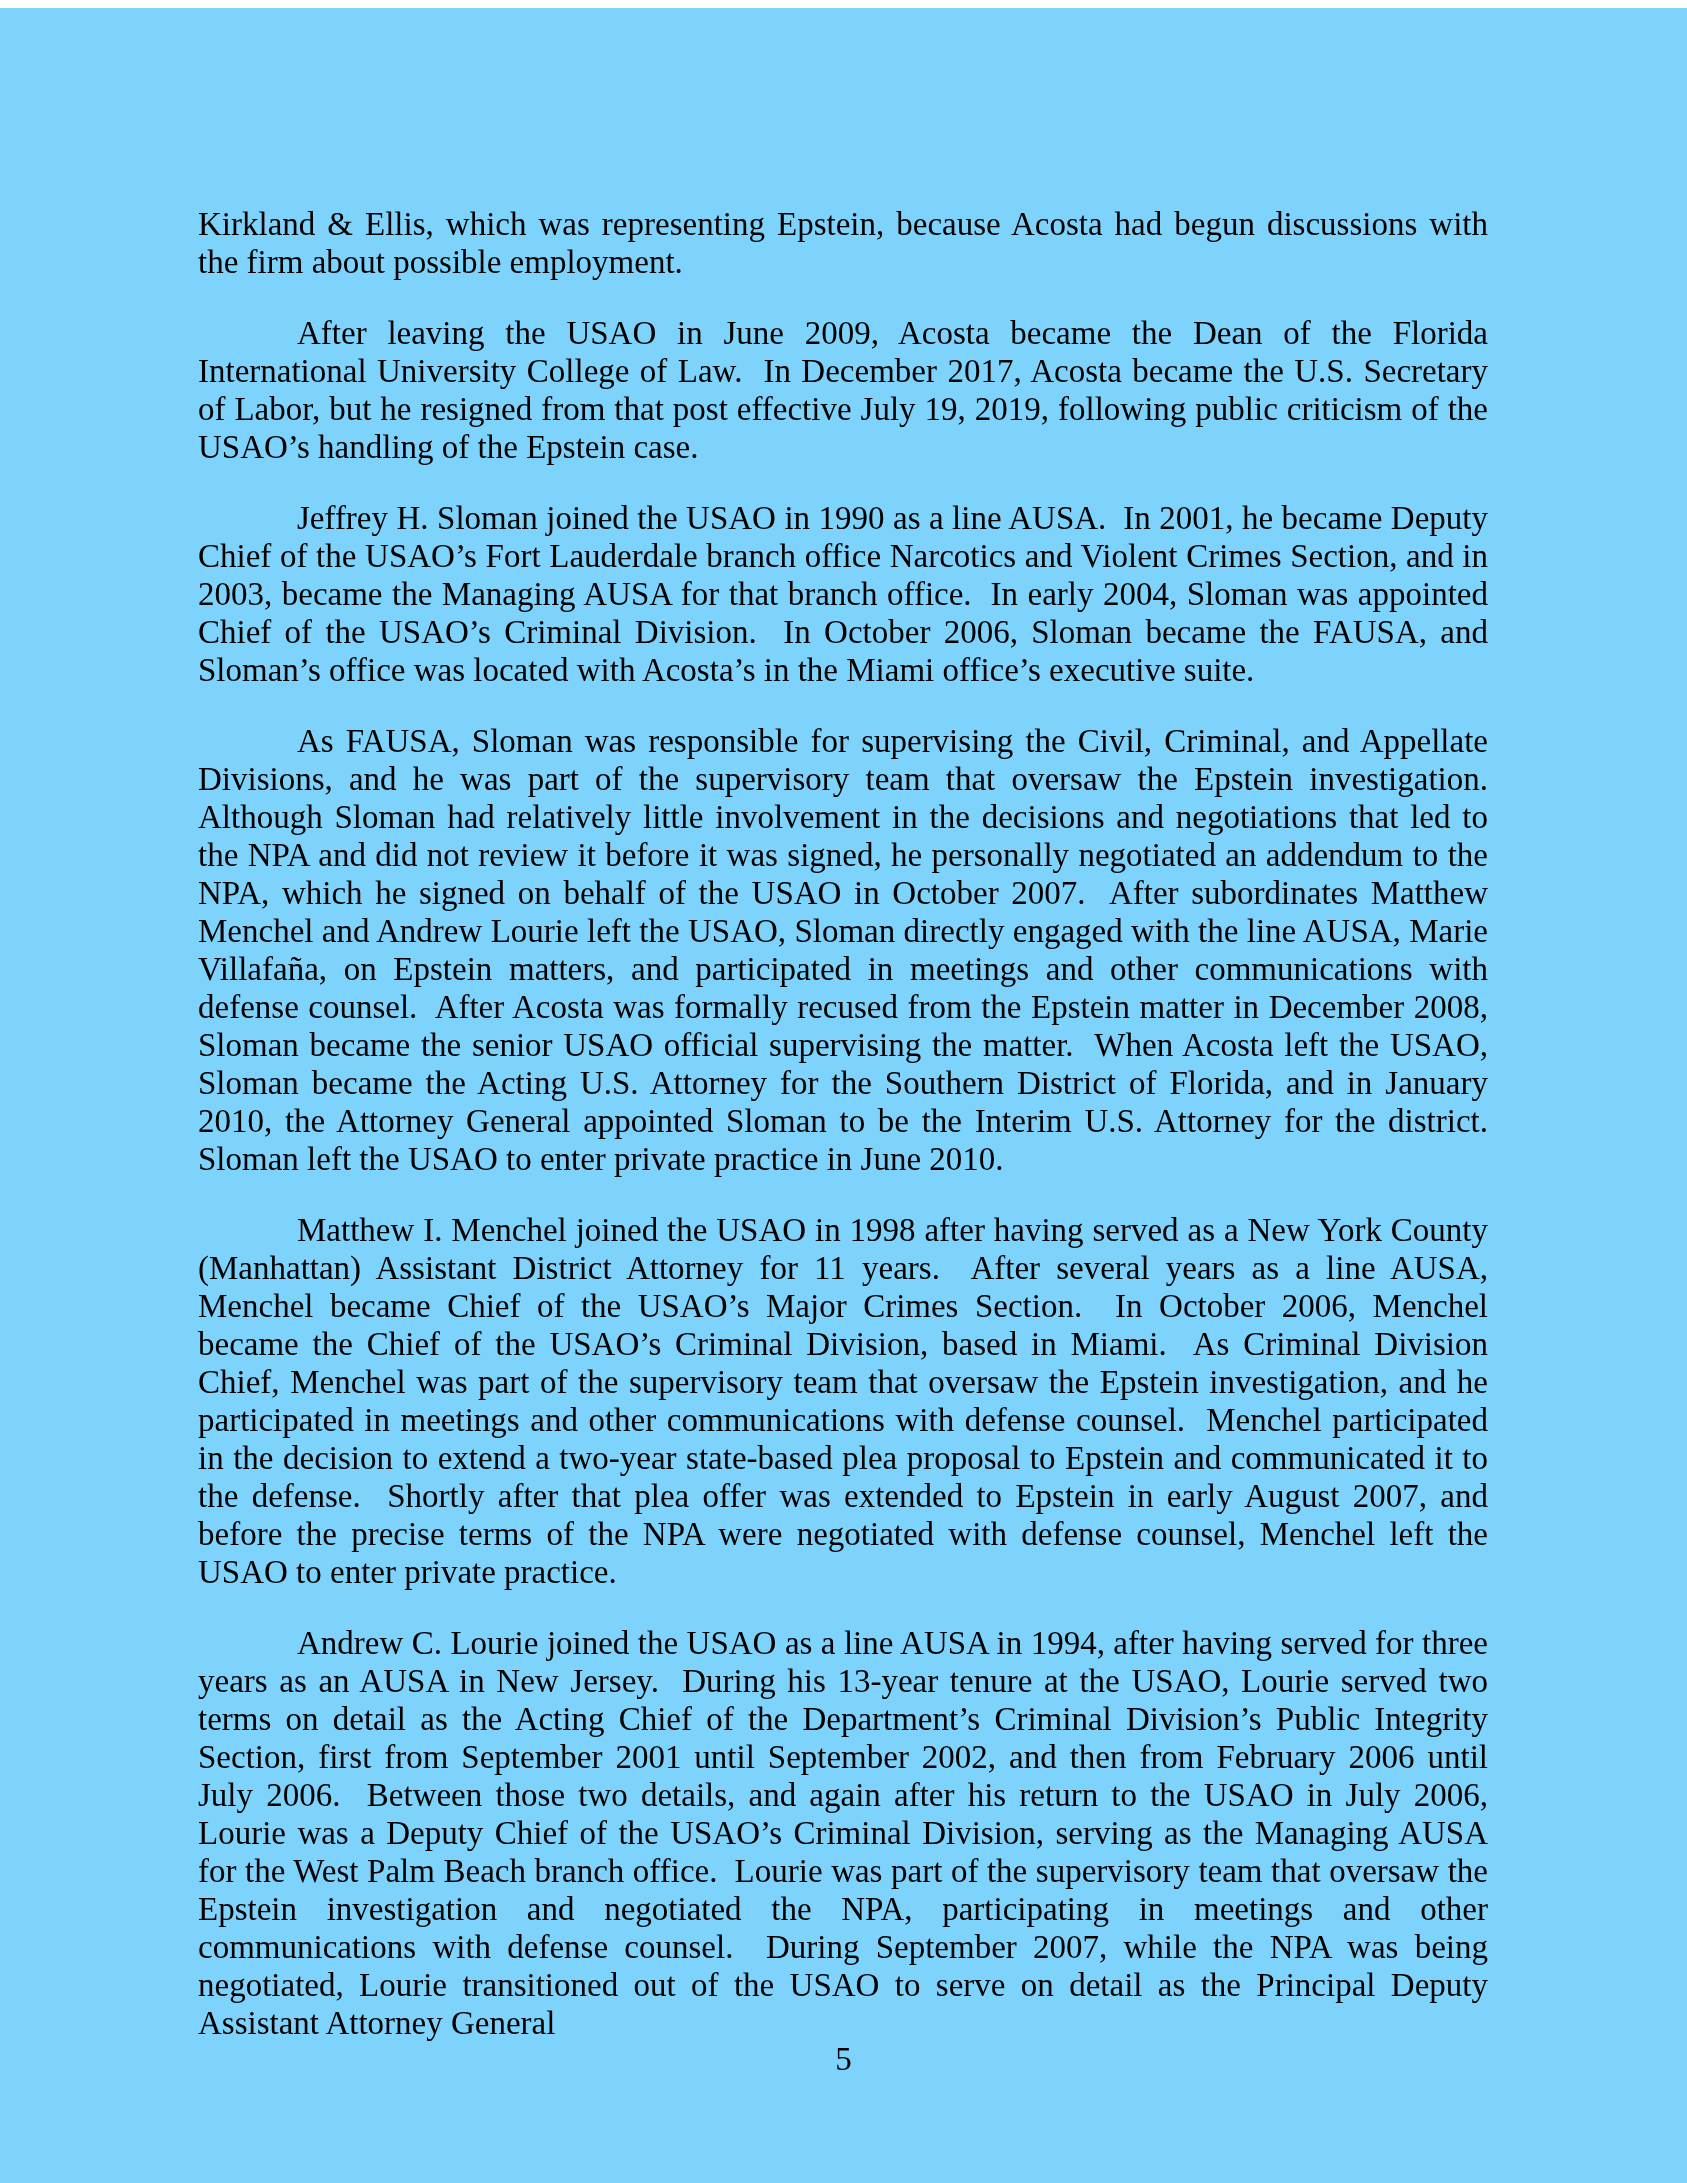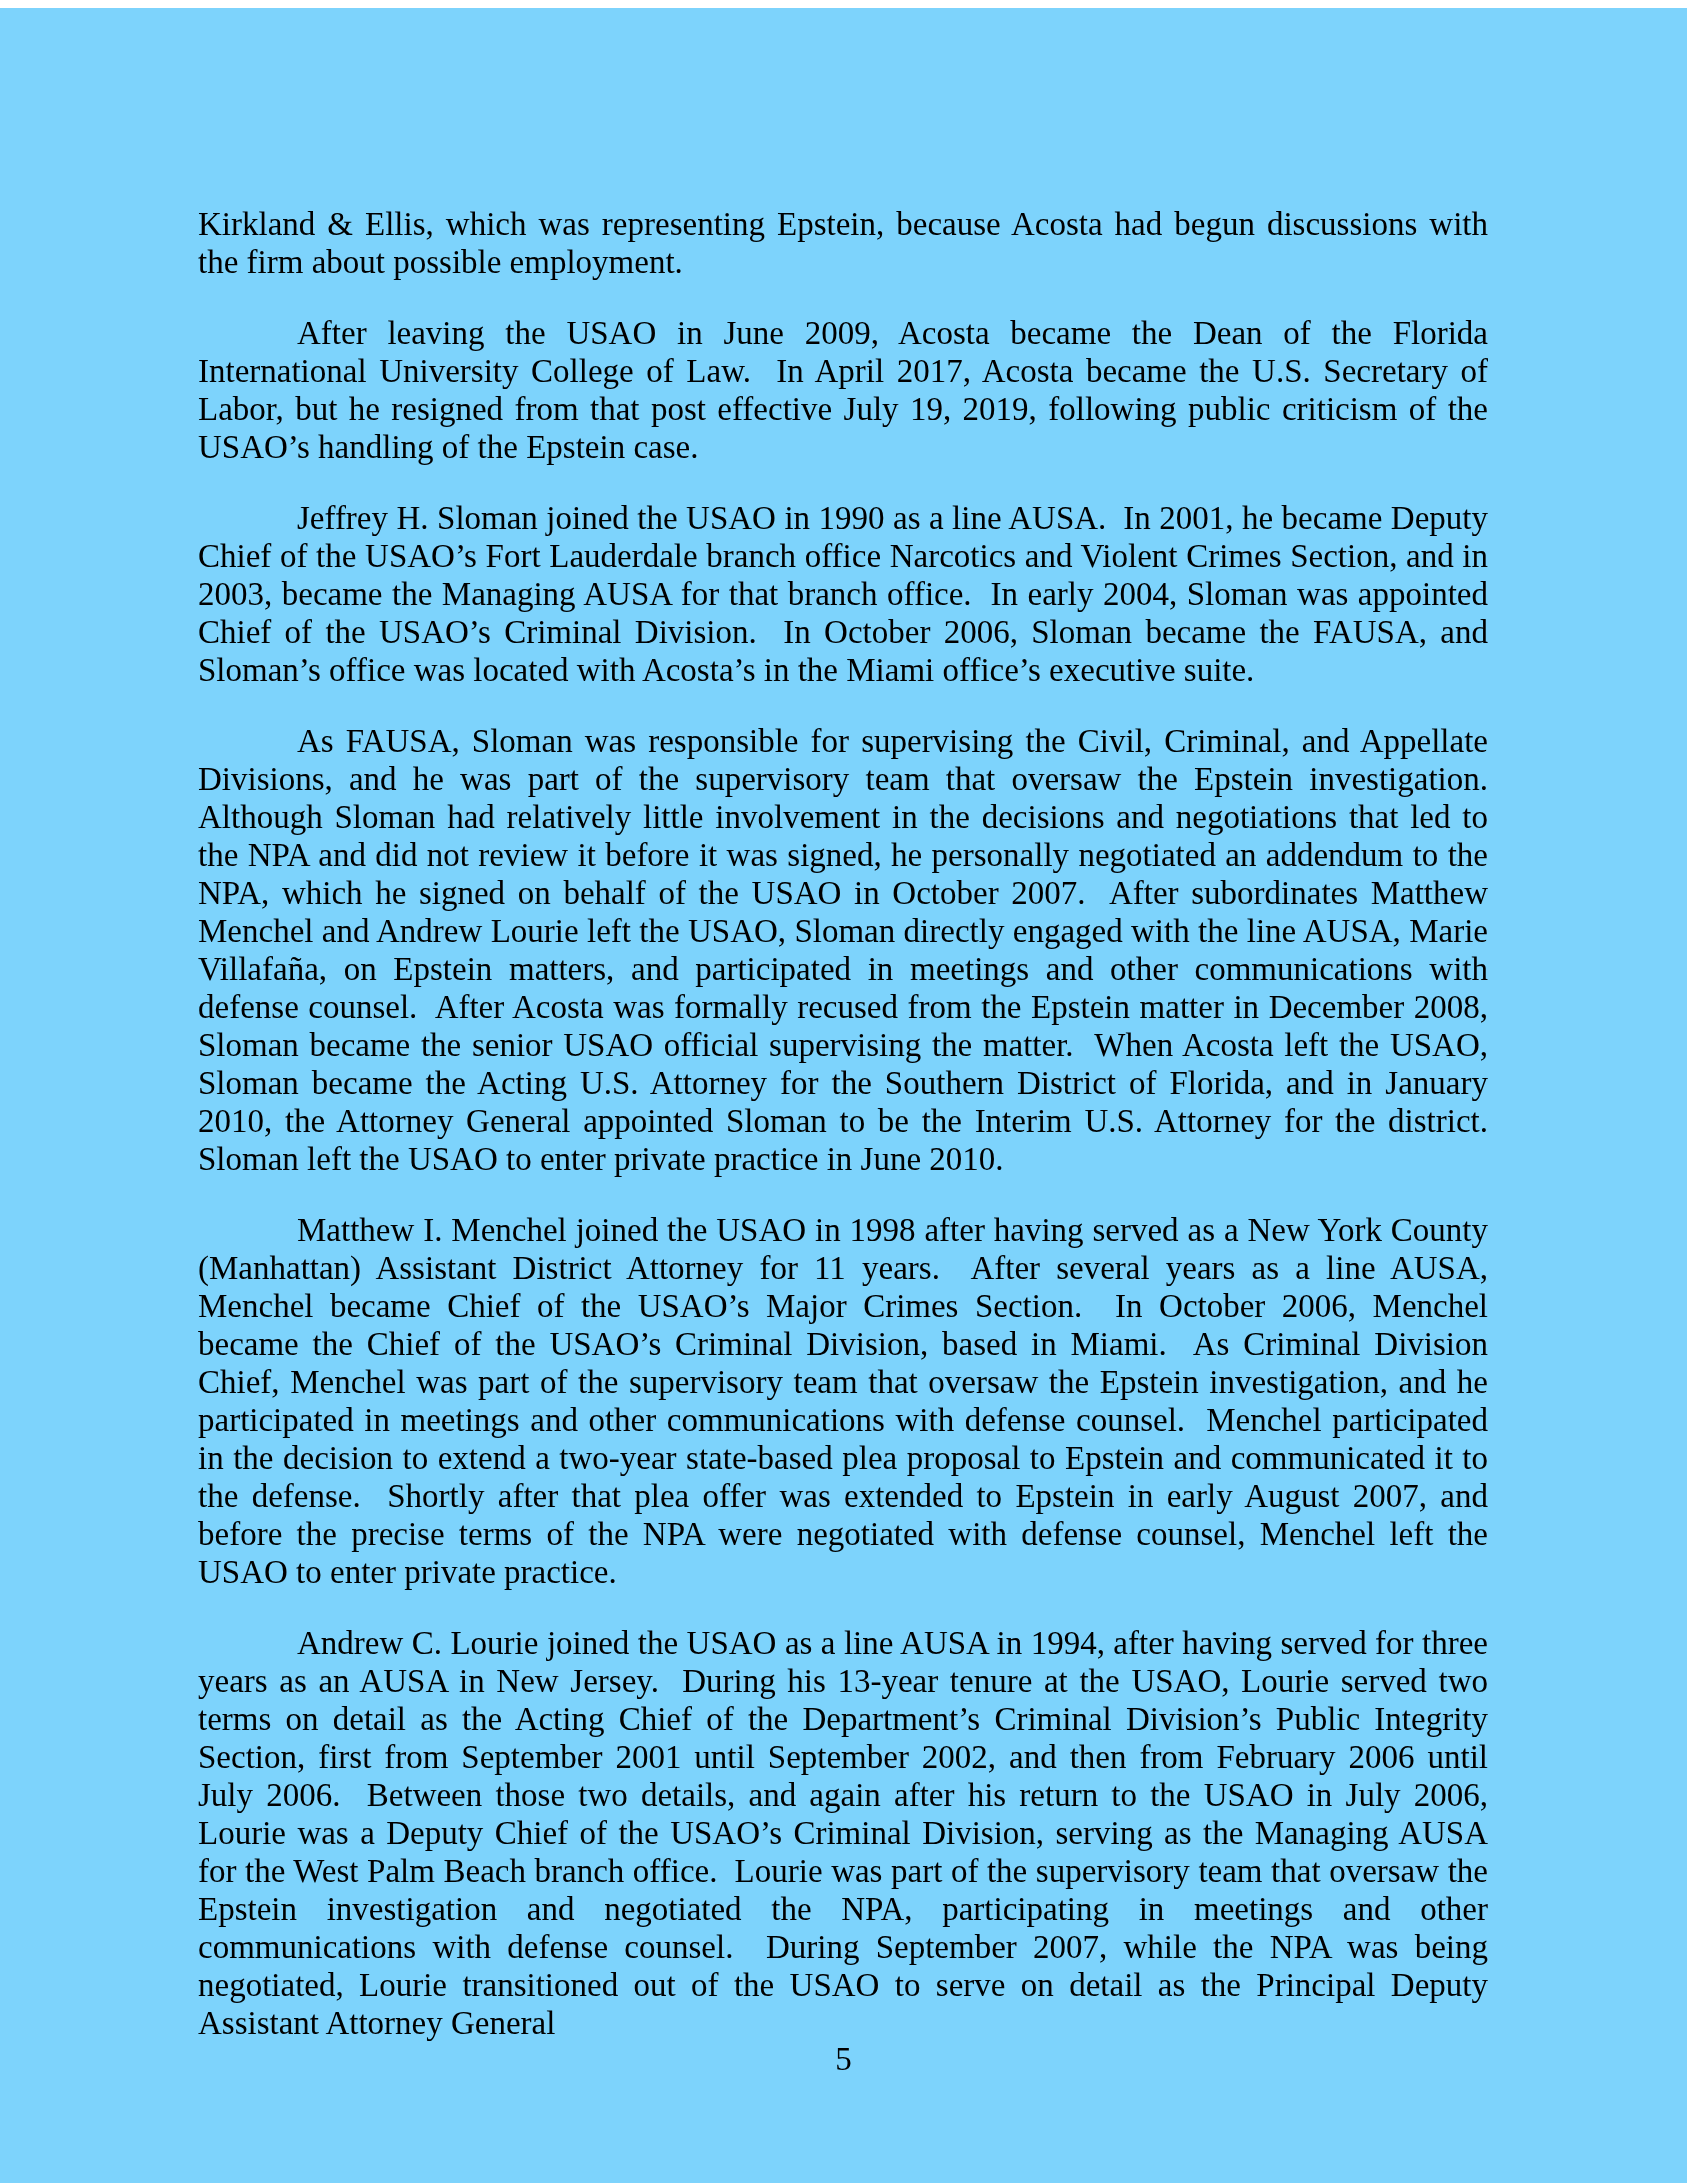--- a/index.html
+++ b/index.html
@@ -53,21 +53,21 @@
     font-size: 33px;
     line-height: 38px;
   }
 </style>
 </head>
 <body>
 
 <div class="page">
   <div class="content">
       <p class="para"><span>Kirkland &amp; Ellis, which was representing Epstein, because Acosta had begun discussions with the firm about possible employment.</span></p>
-      <p class="para indent"><span>After leaving the USAO in June 2009, Acosta became the Dean of the Florida International University College of Law.  In April 2017, Acosta became the U.S. Secretary of Labor, but he resigned from that post effective July 19, 2019, following public criticism of the USAO’s handling of the Epstein case.</span></p>
+      <p class="para indent"><span>After leaving the USAO in June 2009, Acosta became the Dean of the Florida International University College of Law.  In December 2017, Acosta became the U.S. Secretary of Labor, but he resigned from that post effective July 19, 2019, following public criticism of the USAO’s handling of the Epstein case.</span></p>
       <p class="para indent"><b class="lead">Jeffrey H. Sloman</b><span> joined the USAO in 1990 as a line AUSA.  In 2001, he became Deputy Chief of the USAO’s Fort Lauderdale branch office Narcotics and Violent Crimes Section, and in 2003, became the Managing AUSA for that branch office.  In early 2004, Sloman was appointed Chief of the USAO’s Criminal Division.  In October 2006, Sloman became the FAUSA, and Sloman’s office was located with Acosta’s in the Miami office’s executive suite.</span></p>
       <p class="para indent"><span>As FAUSA, Sloman was responsible for supervising the Civil, Criminal, and Appellate Divisions, and he was part of the supervisory team that oversaw the Epstein investigation.  Although Sloman had relatively little involvement in the decisions and negotiations that led to the NPA and did not review it before it was signed, he personally negotiated an addendum to the NPA, which he signed on behalf of the USAO in October 2007.  After subordinates Matthew Menchel and Andrew Lourie left the USAO, Sloman directly engaged with the line AUSA, Marie Villafaña, on Epstein matters, and participated in meetings and other communications with defense counsel.  After Acosta was formally recused from the Epstein matter in December 2008, Sloman became the senior USAO official supervising the matter.  When Acosta left the USAO, Sloman became the Acting U.S. Attorney for the Southern District of Florida, and in January 2010, the Attorney General appointed Sloman to be the Interim U.S. Attorney for the district.  Sloman left the USAO to enter private practice in June 2010.</span></p>
       <p class="para indent"><b class="lead">Matthew I. Menchel</b><span> joined the USAO in 1998 after having served as a New York County (Manhattan) Assistant District Attorney for 11 years.  After several years as a line AUSA, Menchel became Chief of the USAO’s Major Crimes Section.  In October 2006, Menchel became the Chief of the USAO’s Criminal Division, based in Miami.  As Criminal Division Chief, Menchel was part of the supervisory team that oversaw the Epstein investigation, and he participated in meetings and other communications with defense counsel.  Menchel participated in the decision to extend a two-year state-based plea proposal to Epstein and communicated it to the defense.  Shortly after that plea offer was extended to Epstein in early August 2007, and before the precise terms of the NPA were negotiated with defense counsel, Menchel left the USAO to enter private practice.</span></p>
       <p class="para indent"><b class="lead">Andrew C. Lourie</b><span> joined the USAO as a line AUSA in 1994, after having served for three years as an AUSA in New Jersey.  During his 13-year tenure at the USAO, Lourie served two terms on detail as the Acting Chief of the Department’s Criminal Division’s Public Integrity Section, first from September 2001 until September 2002, and then from February 2006 until July 2006.  Between those two details, and again after his return to the USAO in July 2006, Lourie was a Deputy Chief of the USAO’s Criminal Division, serving as the Managing AUSA for the West Palm Beach branch office.  Lourie was part of the supervisory team that oversaw the Epstein investigation and negotiated the NPA, participating in meetings and other communications with defense counsel.  During September 2007, while the NPA was being negotiated, Lourie transitioned out of the USAO to serve on detail as the Principal Deputy Assistant Attorney General</span></p>
     </div>
   <div class="page-number">5</div>
 </div>
 
 
 </body></html>

